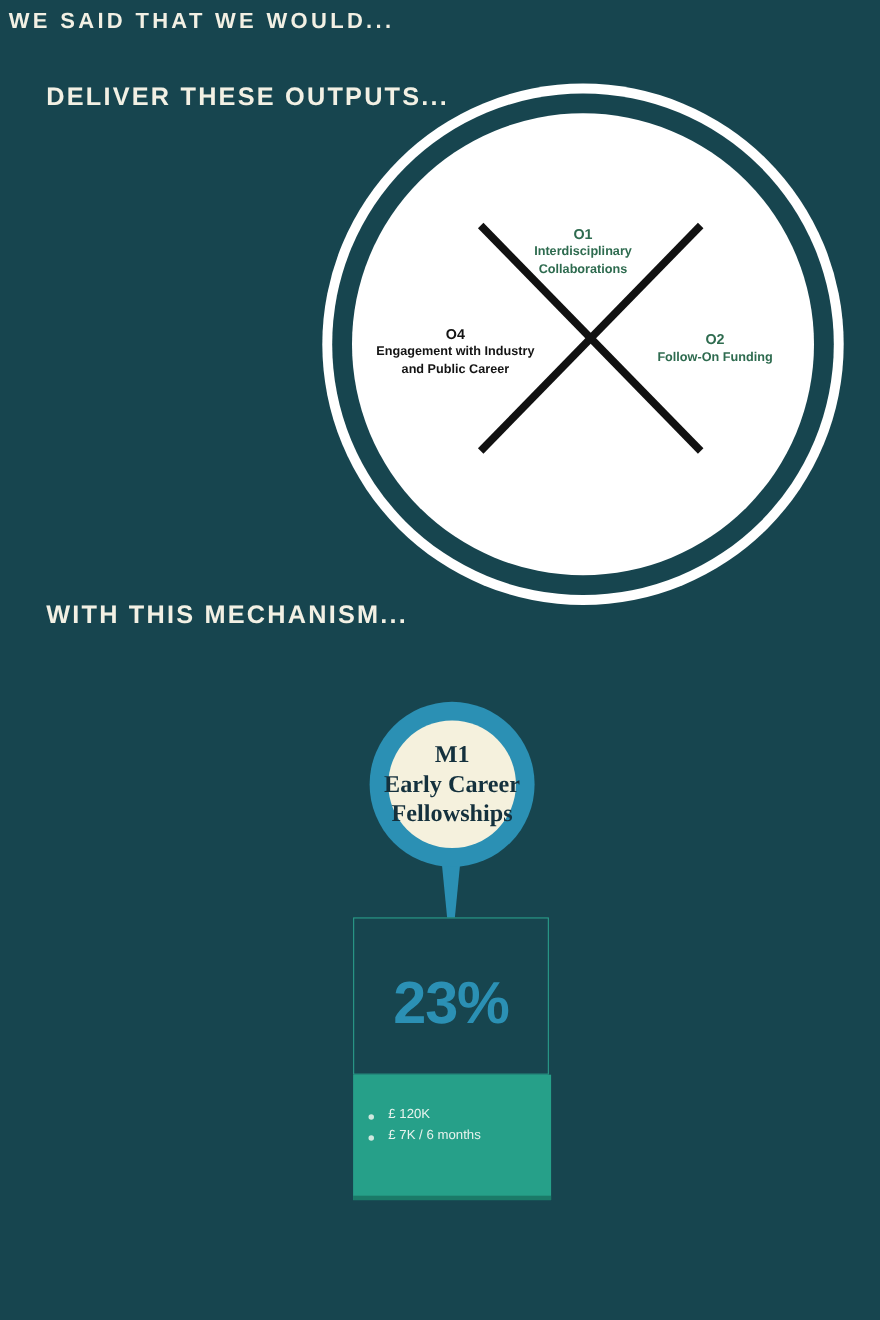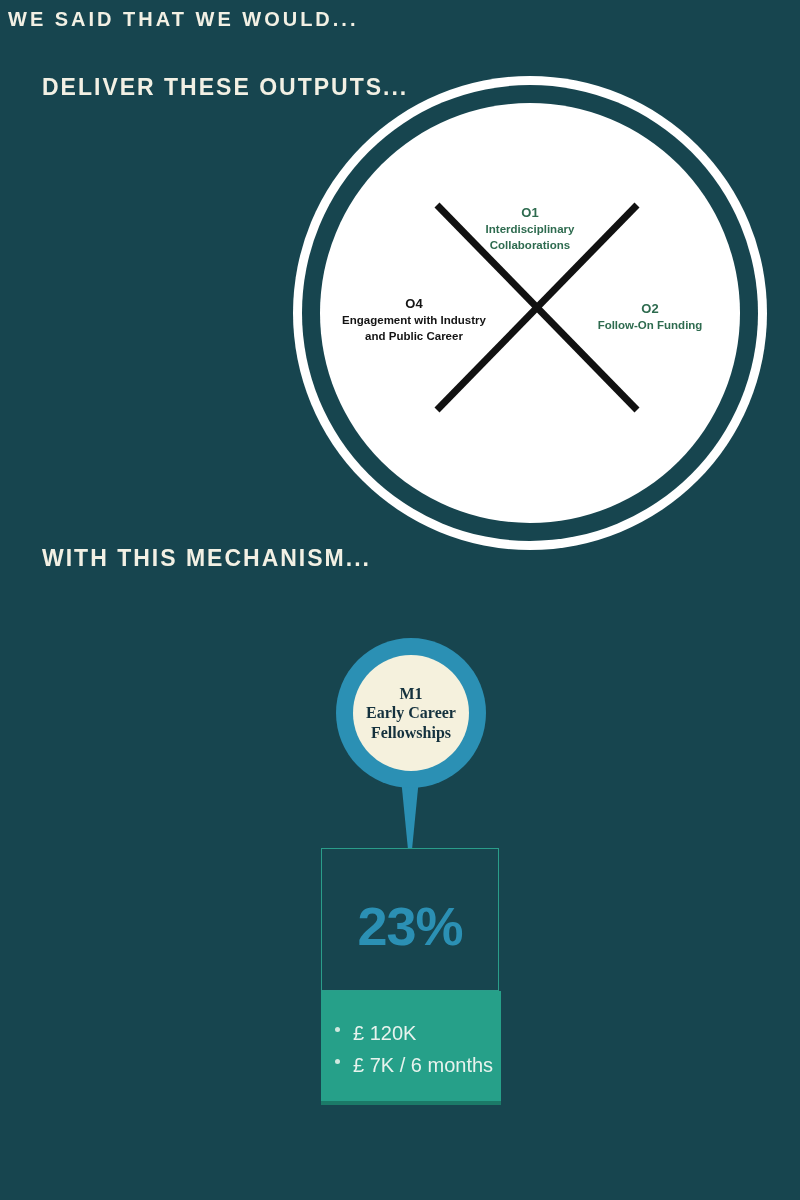--- a/index.html
+++ b/index.html
@@ -135,35 +135,34 @@
     background: #f5f1dd;
     display: flex;
     flex-direction: column;
     align-items: center;
     justify-content: center;
   }
   .pin-text {
     font-family: "Liberation Serif", serif;
     font-weight: bold;
     color: #14313d;
-    font-size: 16px;
+    font-size: 22px;
     line-height: 1.22;
     text-align: center;
     white-space: nowrap;
   }
   .pin-text .pin-code { display: block; }
 
   
   #mech-card {
     position: absolute;
     left: 321px;
     top: 834px;
     width: 180px;
     height: 257px;
-    margin-top: 14px;
   }
   .card-top {
     position: absolute;
     left: 0; top: 0;
     width: 178px;
     height: 143px;
     box-sizing: border-box;
     border: 1.5px solid #2a9d8a;
     background: #17454f;
     display: flex;
@@ -189,21 +188,21 @@
     padding-top: 26px;
   }
   .card-list {
     list-style: none;
     margin: 0;
     padding: 0 0 0 14px;
   }
   .card-list li {
     position: relative;
     font-family: "Liberation Sans", sans-serif;
-    font-size: 20px;
+    font-size: 12px;
     color: #e8f3ee;
     line-height: 1.6;
     padding-left: 18px;
     white-space: nowrap;
   }
   .card-list li:before {
     content: "";
     position: absolute;
     left: 0;
     top: 10px;

